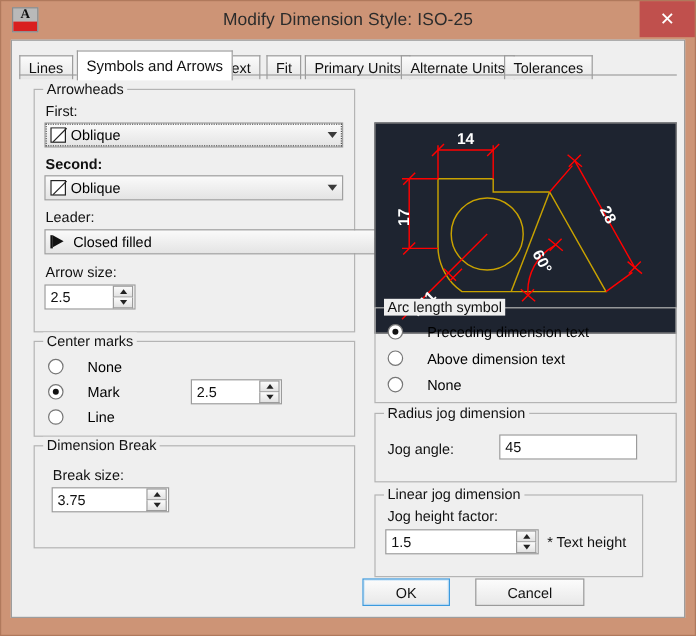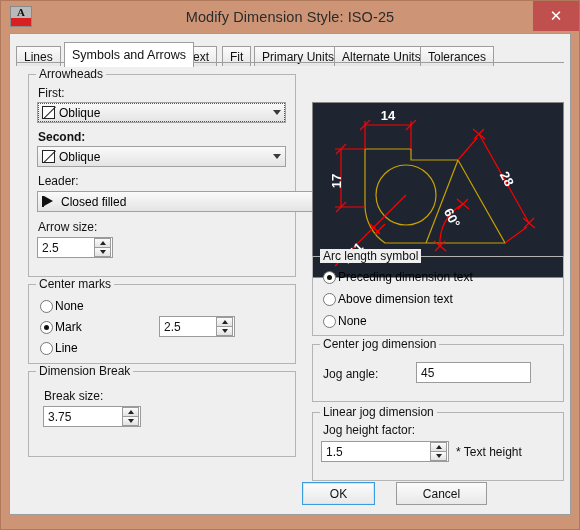--- a/index.html
+++ b/index.html
@@ -273,22 +273,22 @@
     width: 0; height: 0;
     border-left: 3.5px solid transparent;
     border-right: 3.5px solid transparent;
     border-top: 4px solid #222;
   }
 
   
   .radio {
     position: absolute;
     display: flex;
-    align-items: flex-end;
-    gap: 2px;
+    align-items: flex-start;
+    gap: 20px;
     font-size: 12px;
     cursor: default;
     white-space: nowrap;
   }
   .radio .dot {
     width: 13px; height: 13px;
     border-radius: 50%;
     background: #fff;
     border: 1px solid #767676;
     box-sizing: border-box;
@@ -510,28 +510,28 @@
     <div class="radio" style="left:313px; top:258px;">
       <span class="dot"></span>
       <span>Above dimension text</span>
     </div>
     <div class="radio" style="left:313px; top:280px;">
       <span class="dot"></span>
       <span>None</span>
     </div>
 
     <div class="group" style="left:302px; top:310px; width:252px; height:58px;">
-      <div class="legend">Center jog dimension</div>
+      <div class="legend">Radius jog dimension</div>
     </div>
     <div class="lbl" style="left:313px; top:333px;">Jog angle:</div>
     <div class="field" style="left:406px; top:328px; width:115px;">
       <div class="val">45</div>
     </div>
 
-    <div class="group" style="left:302px; top:378px; width:252px; height:69px;">
+    <div class="group" style="left:302px; top:378px; width:224px; height:69px;">
       <div class="legend">Linear jog dimension</div>
     </div>
     <div class="lbl" style="left:313px; top:389px;">Jog height factor:</div>
     <div class="field" style="left:311px; top:407px; width:128px;">
       <div class="val">1.5</div>
       <div class="spin">
         <div>
             <span class="sp-up"></span>
           </div>
         <div>

